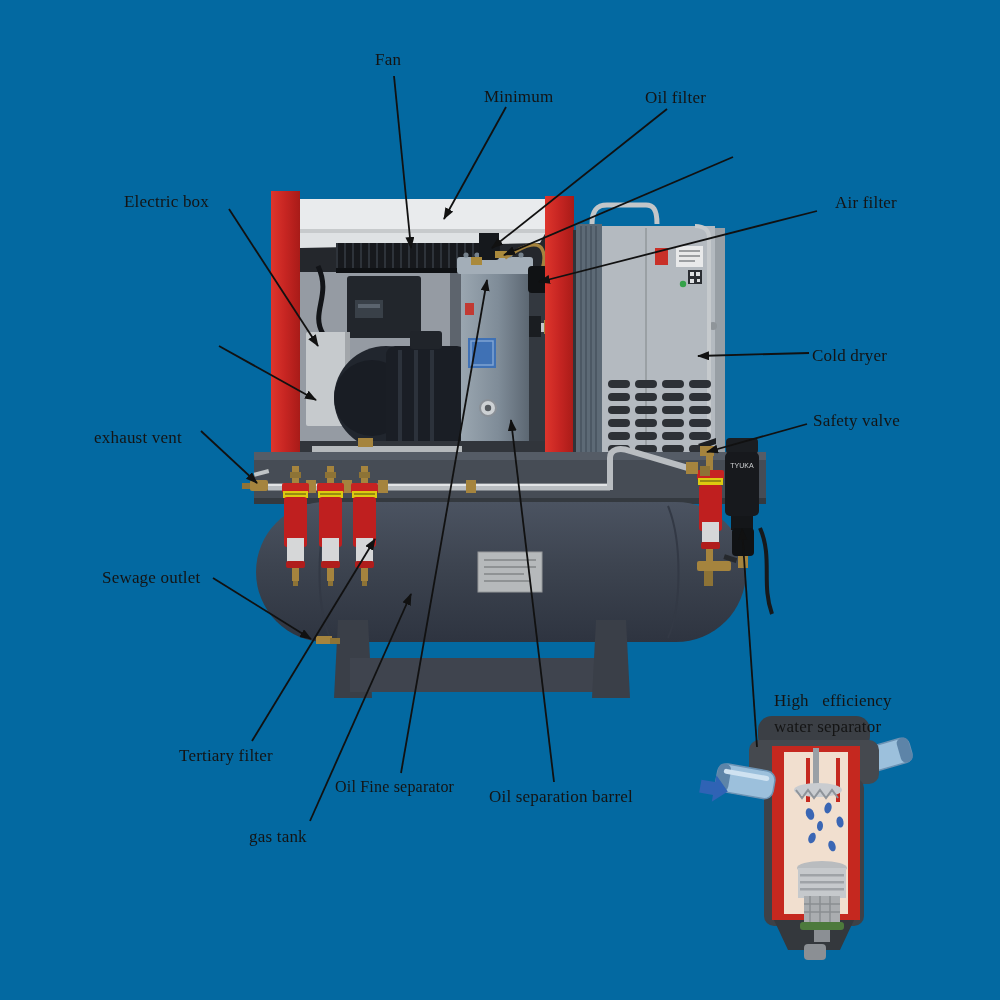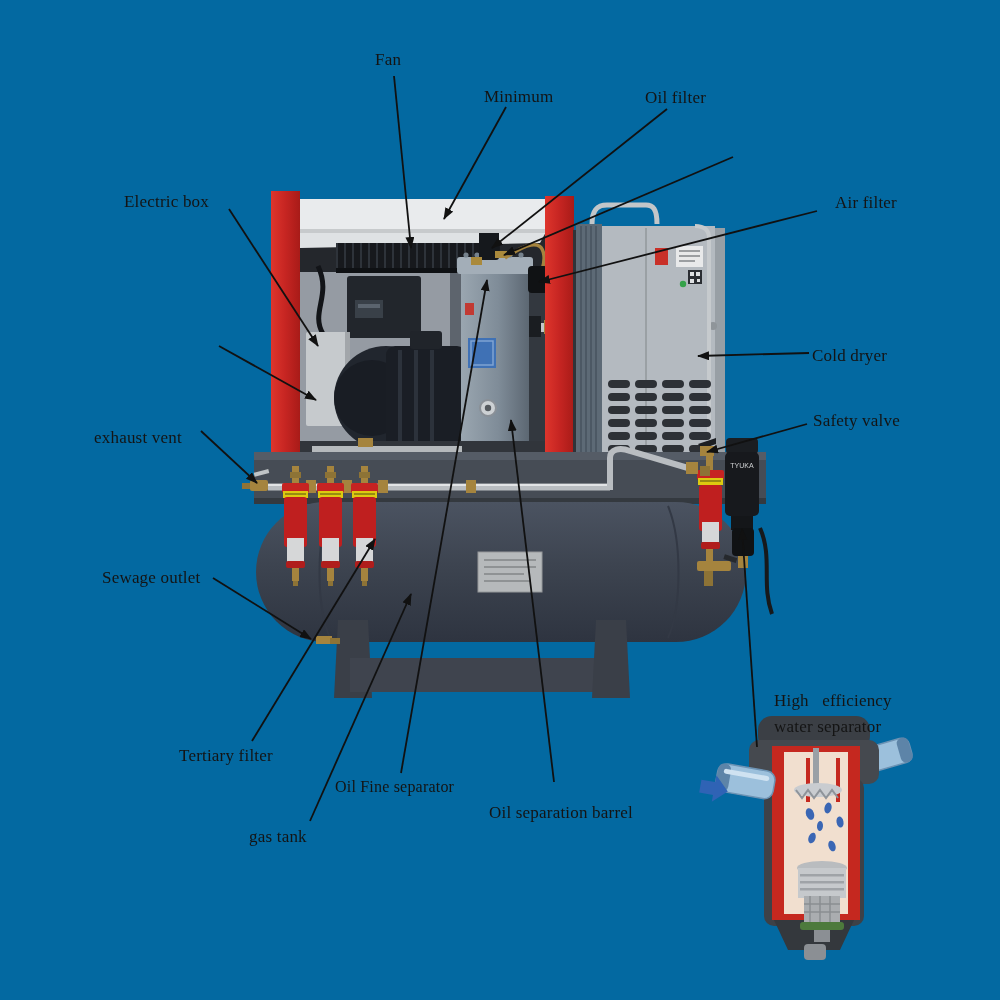--- a/index.html
+++ b/index.html
@@ -331,21 +331,21 @@
 <div id="labels">
       <div class="lbl" style="left: 375px; top: 47px;">Fan</div>
       <div class="lbl" style="left: 484px; top: 84px;">Minimum</div>
       <div class="lbl" style="left: 645px; top: 85px;">Oil filter</div>
       <div class="lbl" style="left: 819px; top: 190px; margin-left: 16px;">Air filter</div>
       <div class="lbl" style="left: 124px; top: 189px;">Electric box</div>
       <div class="lbl" style="left: 94px; top: 425px;">exhaust vent</div>
       <div class="lbl" style="left: 102px; top: 565px;">Sewage outlet</div>
       <div class="lbl" style="left: 159px; top: 743px; margin-left: 20px;">Tertiary filter</div>
       <div class="lbl" style="left: 335px; top: 775px; font-size: 16px;">Oil Fine separator</div>
-      <div class="lbl" style="left: 489px; top: 784px; margin-top: 16px;">Oil separation barrel</div>
+      <div class="lbl" style="left: 489px; top: 784px;">Oil separation barrel</div>
       <div class="lbl" style="left: 249px; top: 824px;">gas tank</div>
       <div class="lbl" style="left: 812px; top: 343px;">Cold dryer</div>
       <div class="lbl" style="left: 813px; top: 408px;">Safety valve</div>
       <div class="lbl" style="left: 774px; top: 688px;">High   efficiency
 water separator</div>
     </div>
 
 </div>
 
 </body></html>

